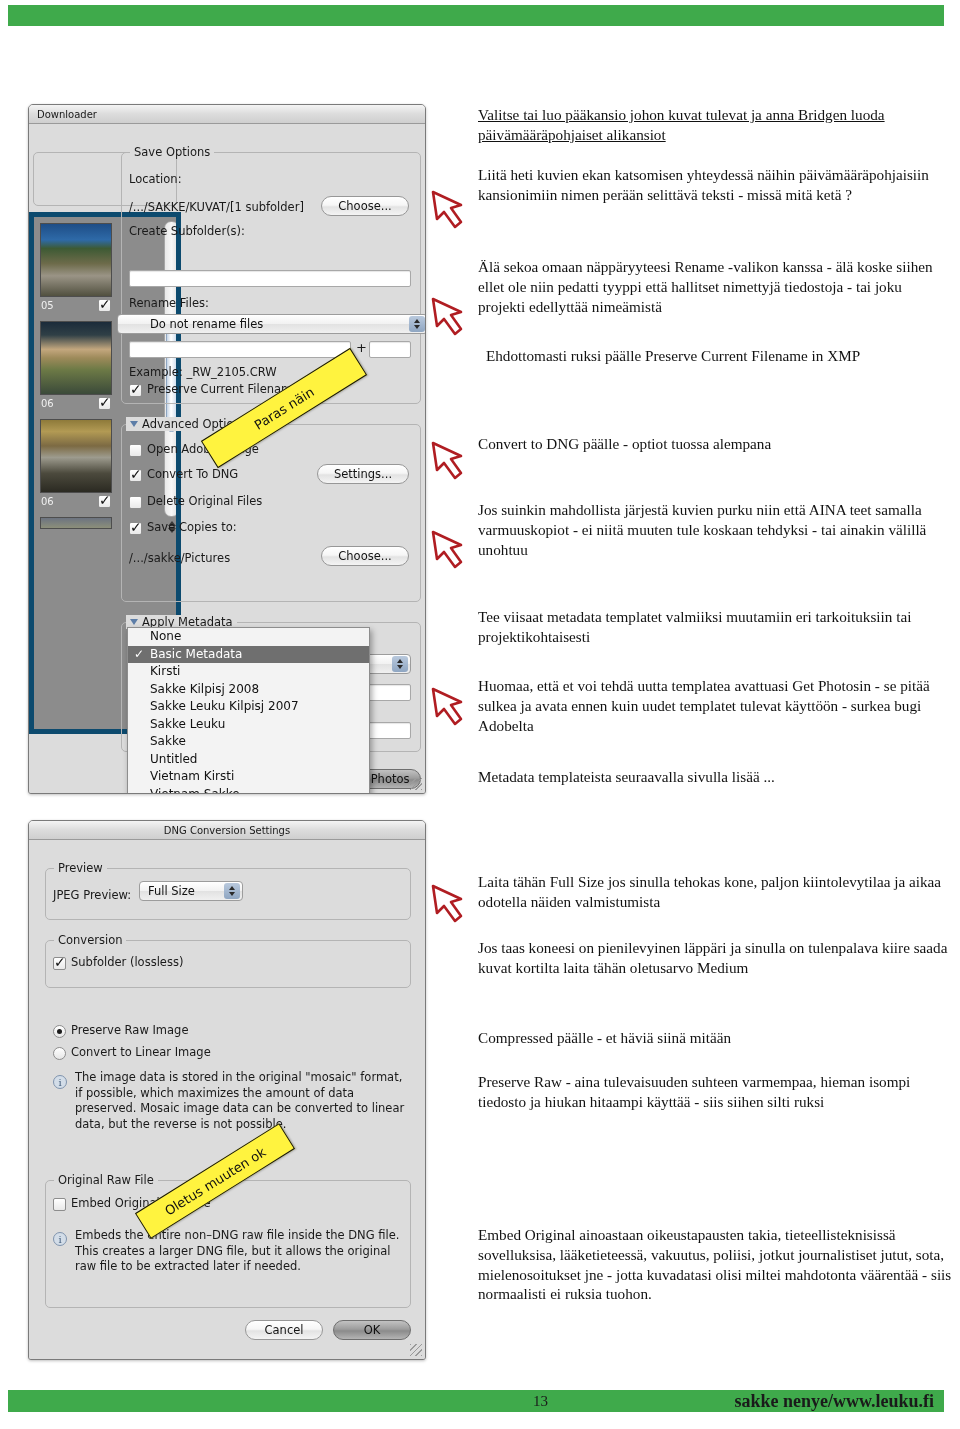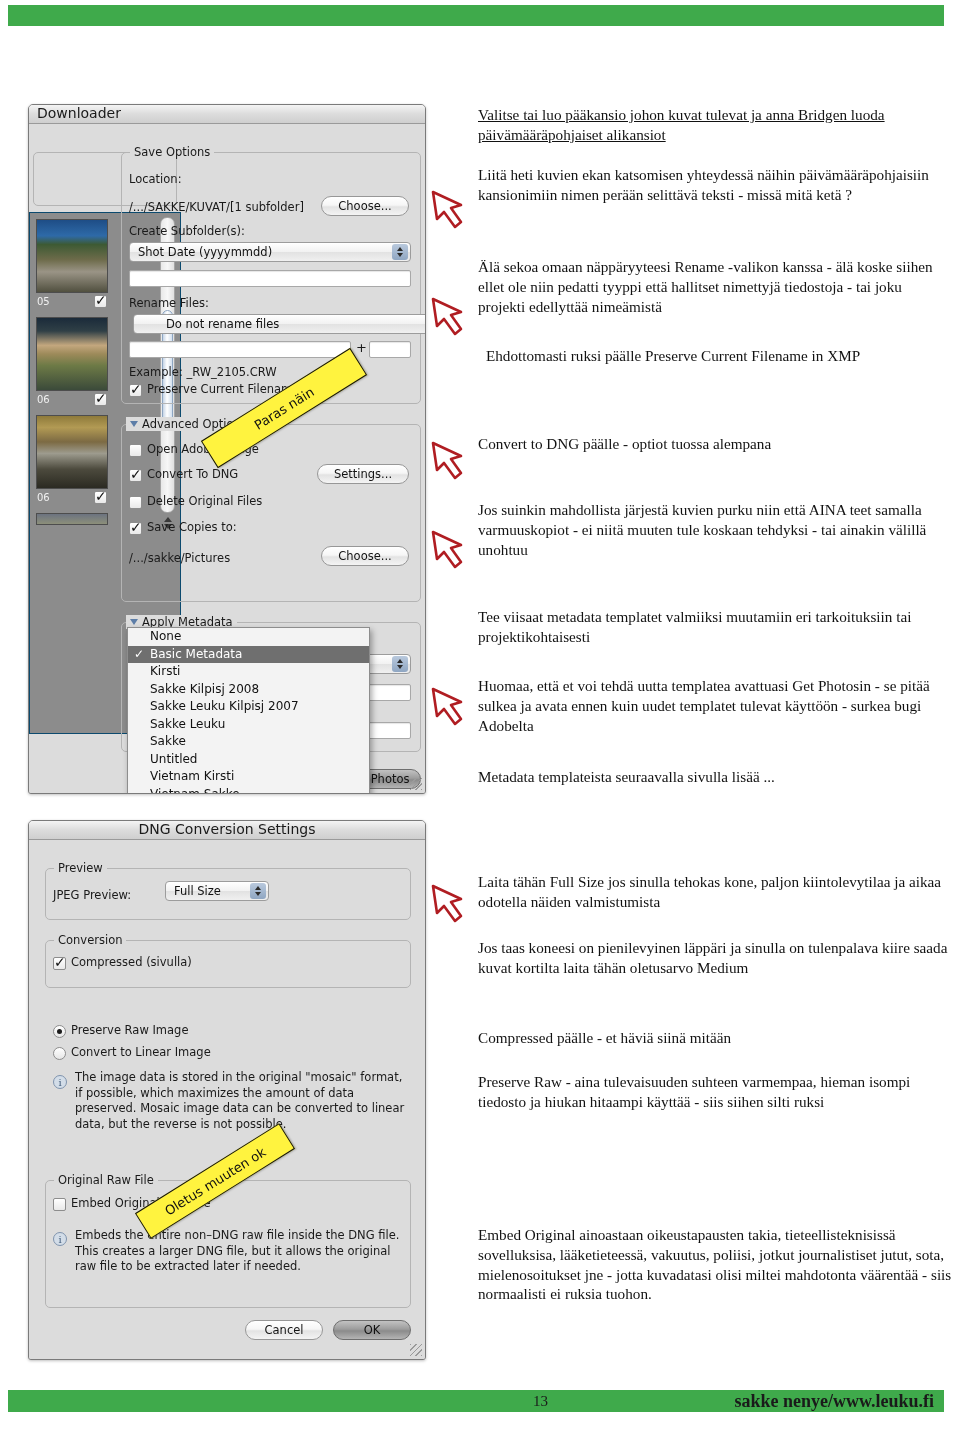--- a/index.html
+++ b/index.html
@@ -36,22 +36,22 @@
     border:1px solid #7a7a7a;
     border-radius: 5px 5px 3px 3px;
     box-shadow: 0 1px 3px rgba(0,0,0,.25);
     font-family:"DejaVu Sans", sans-serif;
     overflow:hidden;
   }
   .mac-titlebar {
     height:19px;
     background: linear-gradient(to bottom,#f4f4f4 0%,#dcdcdc 50%,#cfcfcf 100%);
     border-bottom:1px solid #9a9a9a;
-    font-size:14px; color:#1a1a1a;
-    display:flex; align-items:flex-start;
+    font-size:10px; color:#1a1a1a;
+    display:flex; align-items:center;
     position: relative;
   }
   .mac-titlebar .t-left { padding-left:8px; }
   .mac-titlebar .t-center { position:absolute; left:0; right:0; text-align:center; }
   .mac-body { position:relative; background:#dcdcdc; height:calc(100% - 19px); }
 
   
   .groupbox {
     position:absolute;
     border:1px solid #b4b4b4;
@@ -130,21 +130,21 @@
   }
   .infoicon{
     position:absolute; width:14px;height:14px;border-radius:50%;
     border:1px solid #7f93ad; color:#5b7characters;
     background:#d3dde8; color:#4a6versus;
     font-size:10px; display:flex;align-items:center;justify-content:center;
     color:#46617f; font-family:"DejaVu Serif",serif;
   }
 
   
-  .thumbpane{ position:absolute; background:#8c8c8c; border:1px solid #0c4a6e; overflow:hidden;}
+  .thumbpane{ position:absolute; background:#8c8c8c; border:5px solid #0c4a6e; overflow:hidden;}
   .thumb { position:absolute; width:72px; overflow:hidden;}
   .thumb .pic { width:72px; height:74px; border:1px solid #4d4d4d;}
   .thumb .meta{ display:flex; align-items:center; justify-content:space-between; padding:2px 1px 0 1px;}
   .thumb .meta .cap{ font-size:10px; color:#f0f0f0; font-family:"DejaVu Sans",sans-serif;}
   .scrollbar{
     position:absolute; width:15px; background:linear-gradient(to right,#e8e8e8,#f7f7f7,#e0e0e0);
     border:1px solid #a5a5a5; border-radius:7px;
   }
   .scrollbar .knob{
     position:absolute; left:1px; right:1px; border-radius:6px;
@@ -238,31 +238,24 @@
     <div class="groupbox" style="left:92px; top:28px; width:300px; height:252px;">
       <span class="gb-title">Save Options</span>
     </div>
     <span class="lbl" style="left:100px; top:48px;">Location:</span>
     <span class="lbl" style="left:100px; top:76px;">/.../SAKKE/KUVAT/[1 subfolder]</span>
     <div class="btn" style="left:292px; top:72px; width:88px;">
       <span>Choose...</span>
     </div>
 
     <span class="lbl" style="left:100px; top:100px;">Create Subfolder(s):</span>
-    <div class="popup" style="left:100px; top:118px; width:282px;">
-      <span>Shot Date (yyyymmdd)</span>
-      <span class="arrows">
-          <i class="up"></i>
-          <i class="dn"></i>
-        </span>
-    </div>
     <div class="tfield" style="left:100px; top:146px; width:282px;"></div>
 
     <span class="lbl" style="left:100px; top:172px;">Rename Files:</span>
-    <div class="popup" style="left:104px; top:190px; width:311px;padding-left:32px;">
+    <div class="popup" style="left:88px; top:190px; width:311px;padding-left:32px;">
       <span>Do not rename files</span>
       <span class="arrows">
           <i class="up"></i>
           <i class="dn"></i>
         </span>
     </div>
     <div class="tfield" style="left:100px; top:217px; width:222px;"></div>
     <span class="lbl" style="left:327px; top:216px; font-size:13px;">+</span>
     <div class="tfield" style="left:340px; top:217px; width:42px;"></div>
 
@@ -345,33 +338,33 @@
 <div class="mac-window" style="left:28px; top:820px; width:398px; height:540px;">
   <div class="mac-titlebar">
     <span class="t-center">DNG Conversion Settings</span>
   </div>
   <div class="mac-body">
 
     <div class="groupbox" style="left:16px; top:28px; width:366px; height:52px;">
       <span class="gb-title">Preview</span>
     </div>
     <span class="lbl" style="left:24px; top:48px;">JPEG Preview:</span>
-    <div class="popup" style="left:110px; top:41px; width:104px;margin-left:26px;">
+    <div class="popup" style="left:110px; top:41px; width:104px;">
       <span>Full Size</span>
       <span class="arrows">
           <i class="up"></i>
           <i class="dn"></i>
         </span>
     </div>
 
     <div class="groupbox" style="left:16px; top:100px; width:366px; height:48px;">
       <span class="gb-title">Conversion</span>
     </div>
     <span class="cbox checked" style="left:24px; top:117px;"></span>
-    <span class="lbl" style="left:42px; top:115px;">Compressed (sivulla)</span>
+    <span class="lbl" style="left:42px; top:115px;">Subfolder (lossless)</span>
 
     <span class="radio on" style="left:24px; top:185px;"></span>
     <span class="lbl" style="left:42px; top:183px;">Preserve Raw Image</span>
     <span class="radio" style="left:24px; top:207px;"></span>
     <span class="lbl" style="left:42px; top:205px;">Convert to Linear Image</span>
     <span class="infoicon" style="left:24px; top:235px;">i</span>
     <div class="lbl" style="left:46px; top:230px; width:330px; white-space:normal; line-height:1.36;">The image data is stored in the original "mosaic" format, if possible, which maximizes the amount of data preserved. Mosaic image data can be converted to linear data, but the reverse is not possible.</div>
 
     <div class="groupbox" style="left:16px; top:340px; width:366px; height:128px;">
       <span class="gb-title">Original Raw File</span>

